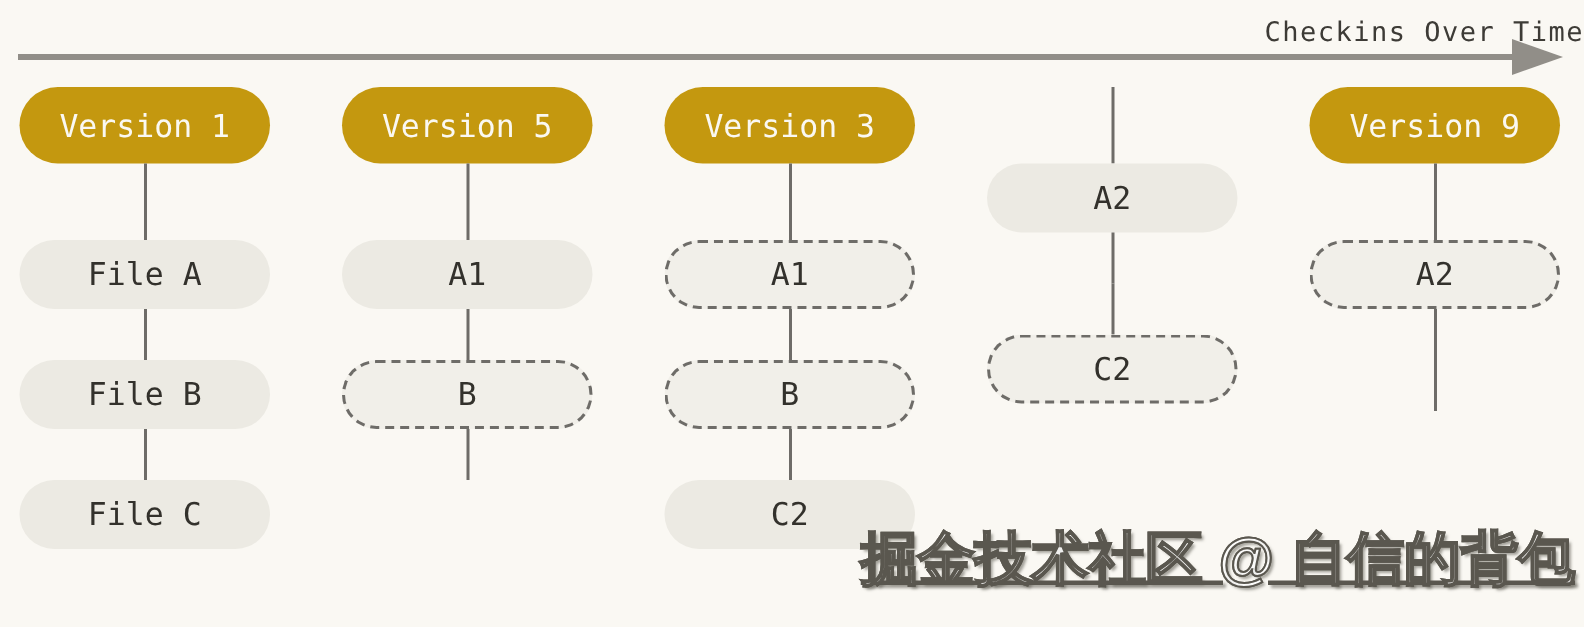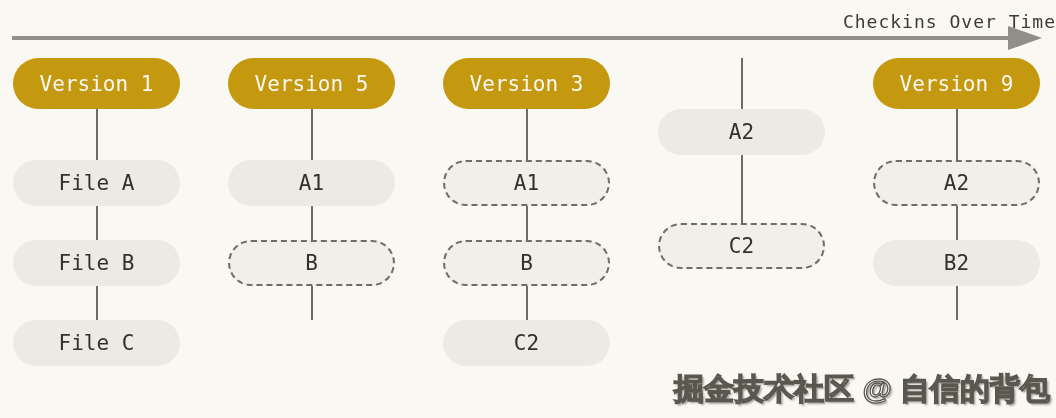--- a/index.html
+++ b/index.html
@@ -88,29 +88,30 @@
   }
   .connector {
     width: 2px;
     height: 34px;
     background: var(--line);
   }
   .connector.long { height: 51px; }
   .watermark {
     position: absolute;
     right: 6px;
-    bottom: 8px;
-    font-size: 30px;
+    bottom: 20px;
+    font-size: 38px;
     font-weight: bold;
     white-space: nowrap;
     font-family: "Liberation Sans", sans-serif;
     color: rgba(255,255,255,0.82);
     -webkit-text-stroke: 1.3px #5A574F;
     text-shadow: 2px 2px 2px rgba(90,87,79,0.55);
     z-index: 10;
+    text-decoration: underline;
   }
 </style>
 </head>
 <body>
 
 <div class="canvas">
   <div class="diagram-title">Checkins Over Time</div>
   <div class="timeline-arrow"></div>
   <div class="timeline-arrow-head"></div>
 
@@ -146,19 +147,18 @@
         <div class="pill file-pill">A2</div>
         <div class="connector"></div>
         <div class="connector"></div>
         <div class="pill file-pill dashed">C2</div>
       </div>
       <div class="column">
         <div class="pill version-pill">Version 9</div>
         <div class="connector long"></div>
         <div class="pill file-pill dashed">A2</div>
         <div class="connector"></div>
-        <div class="pill file-pill">B2</div>
         <div class="connector"></div>
       </div>
     </div>
 
   <div class="watermark">掘金技术社区 @ 自信的背包</div>
 </div>
 
 </body></html>

